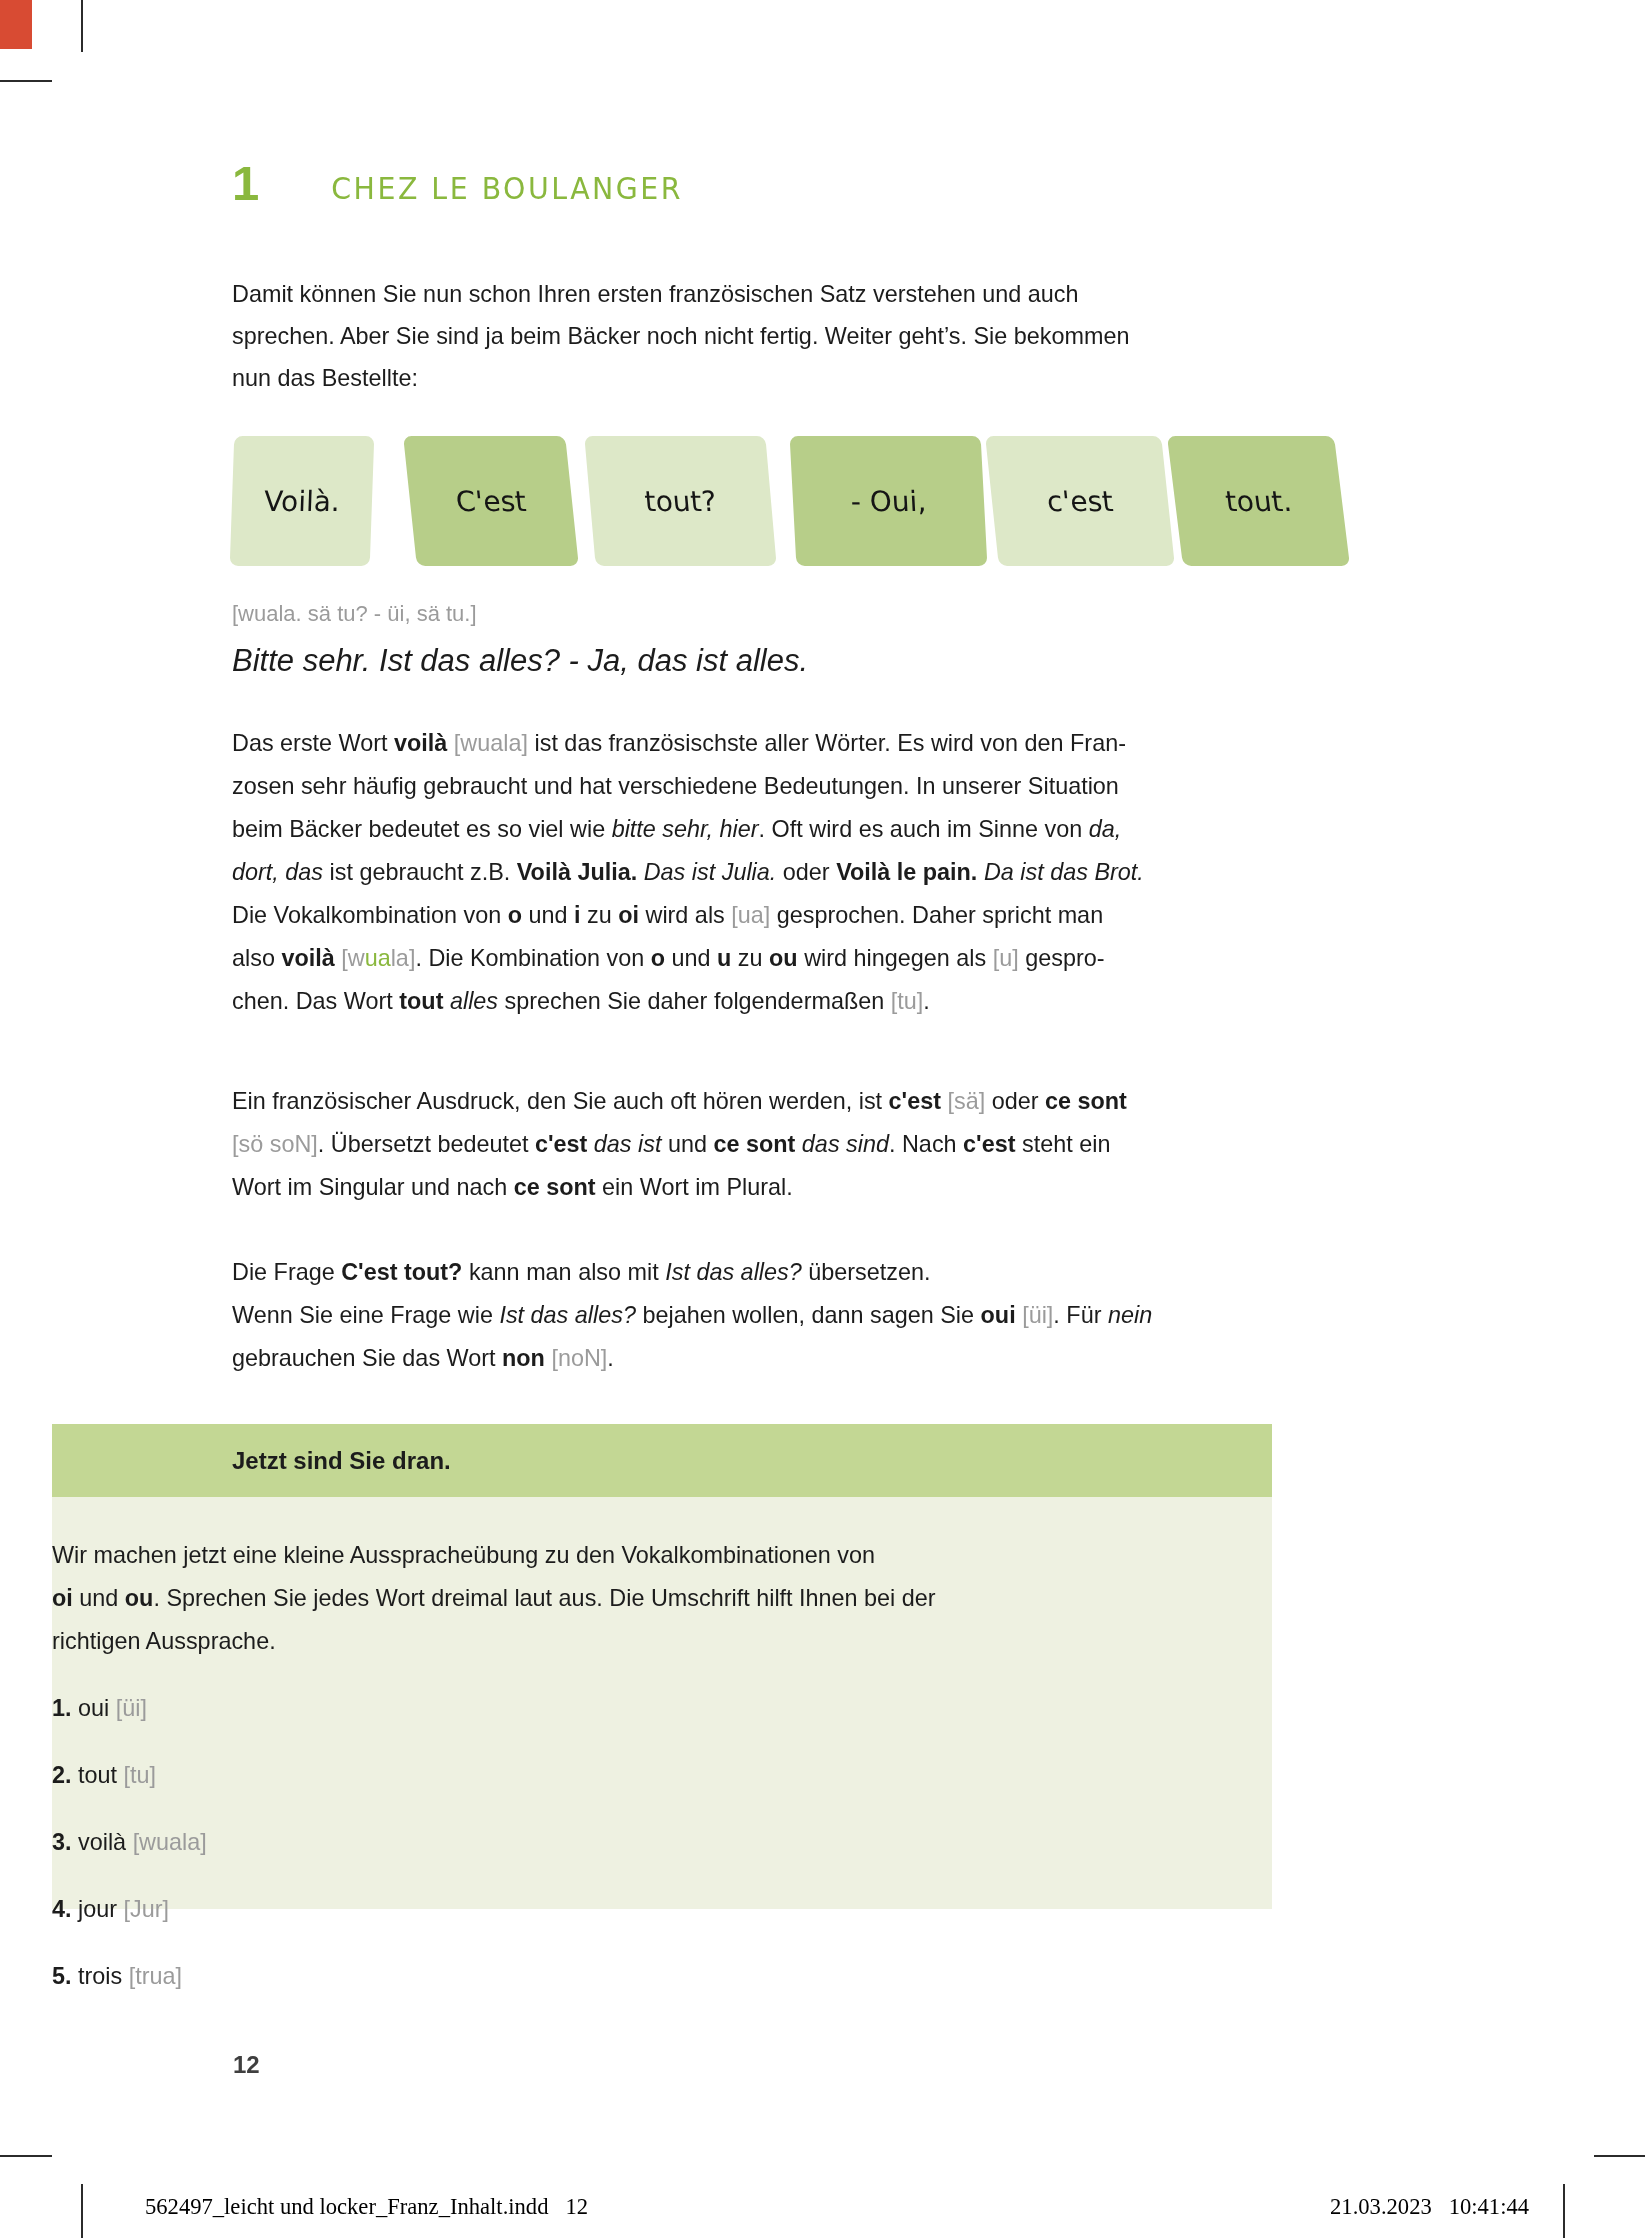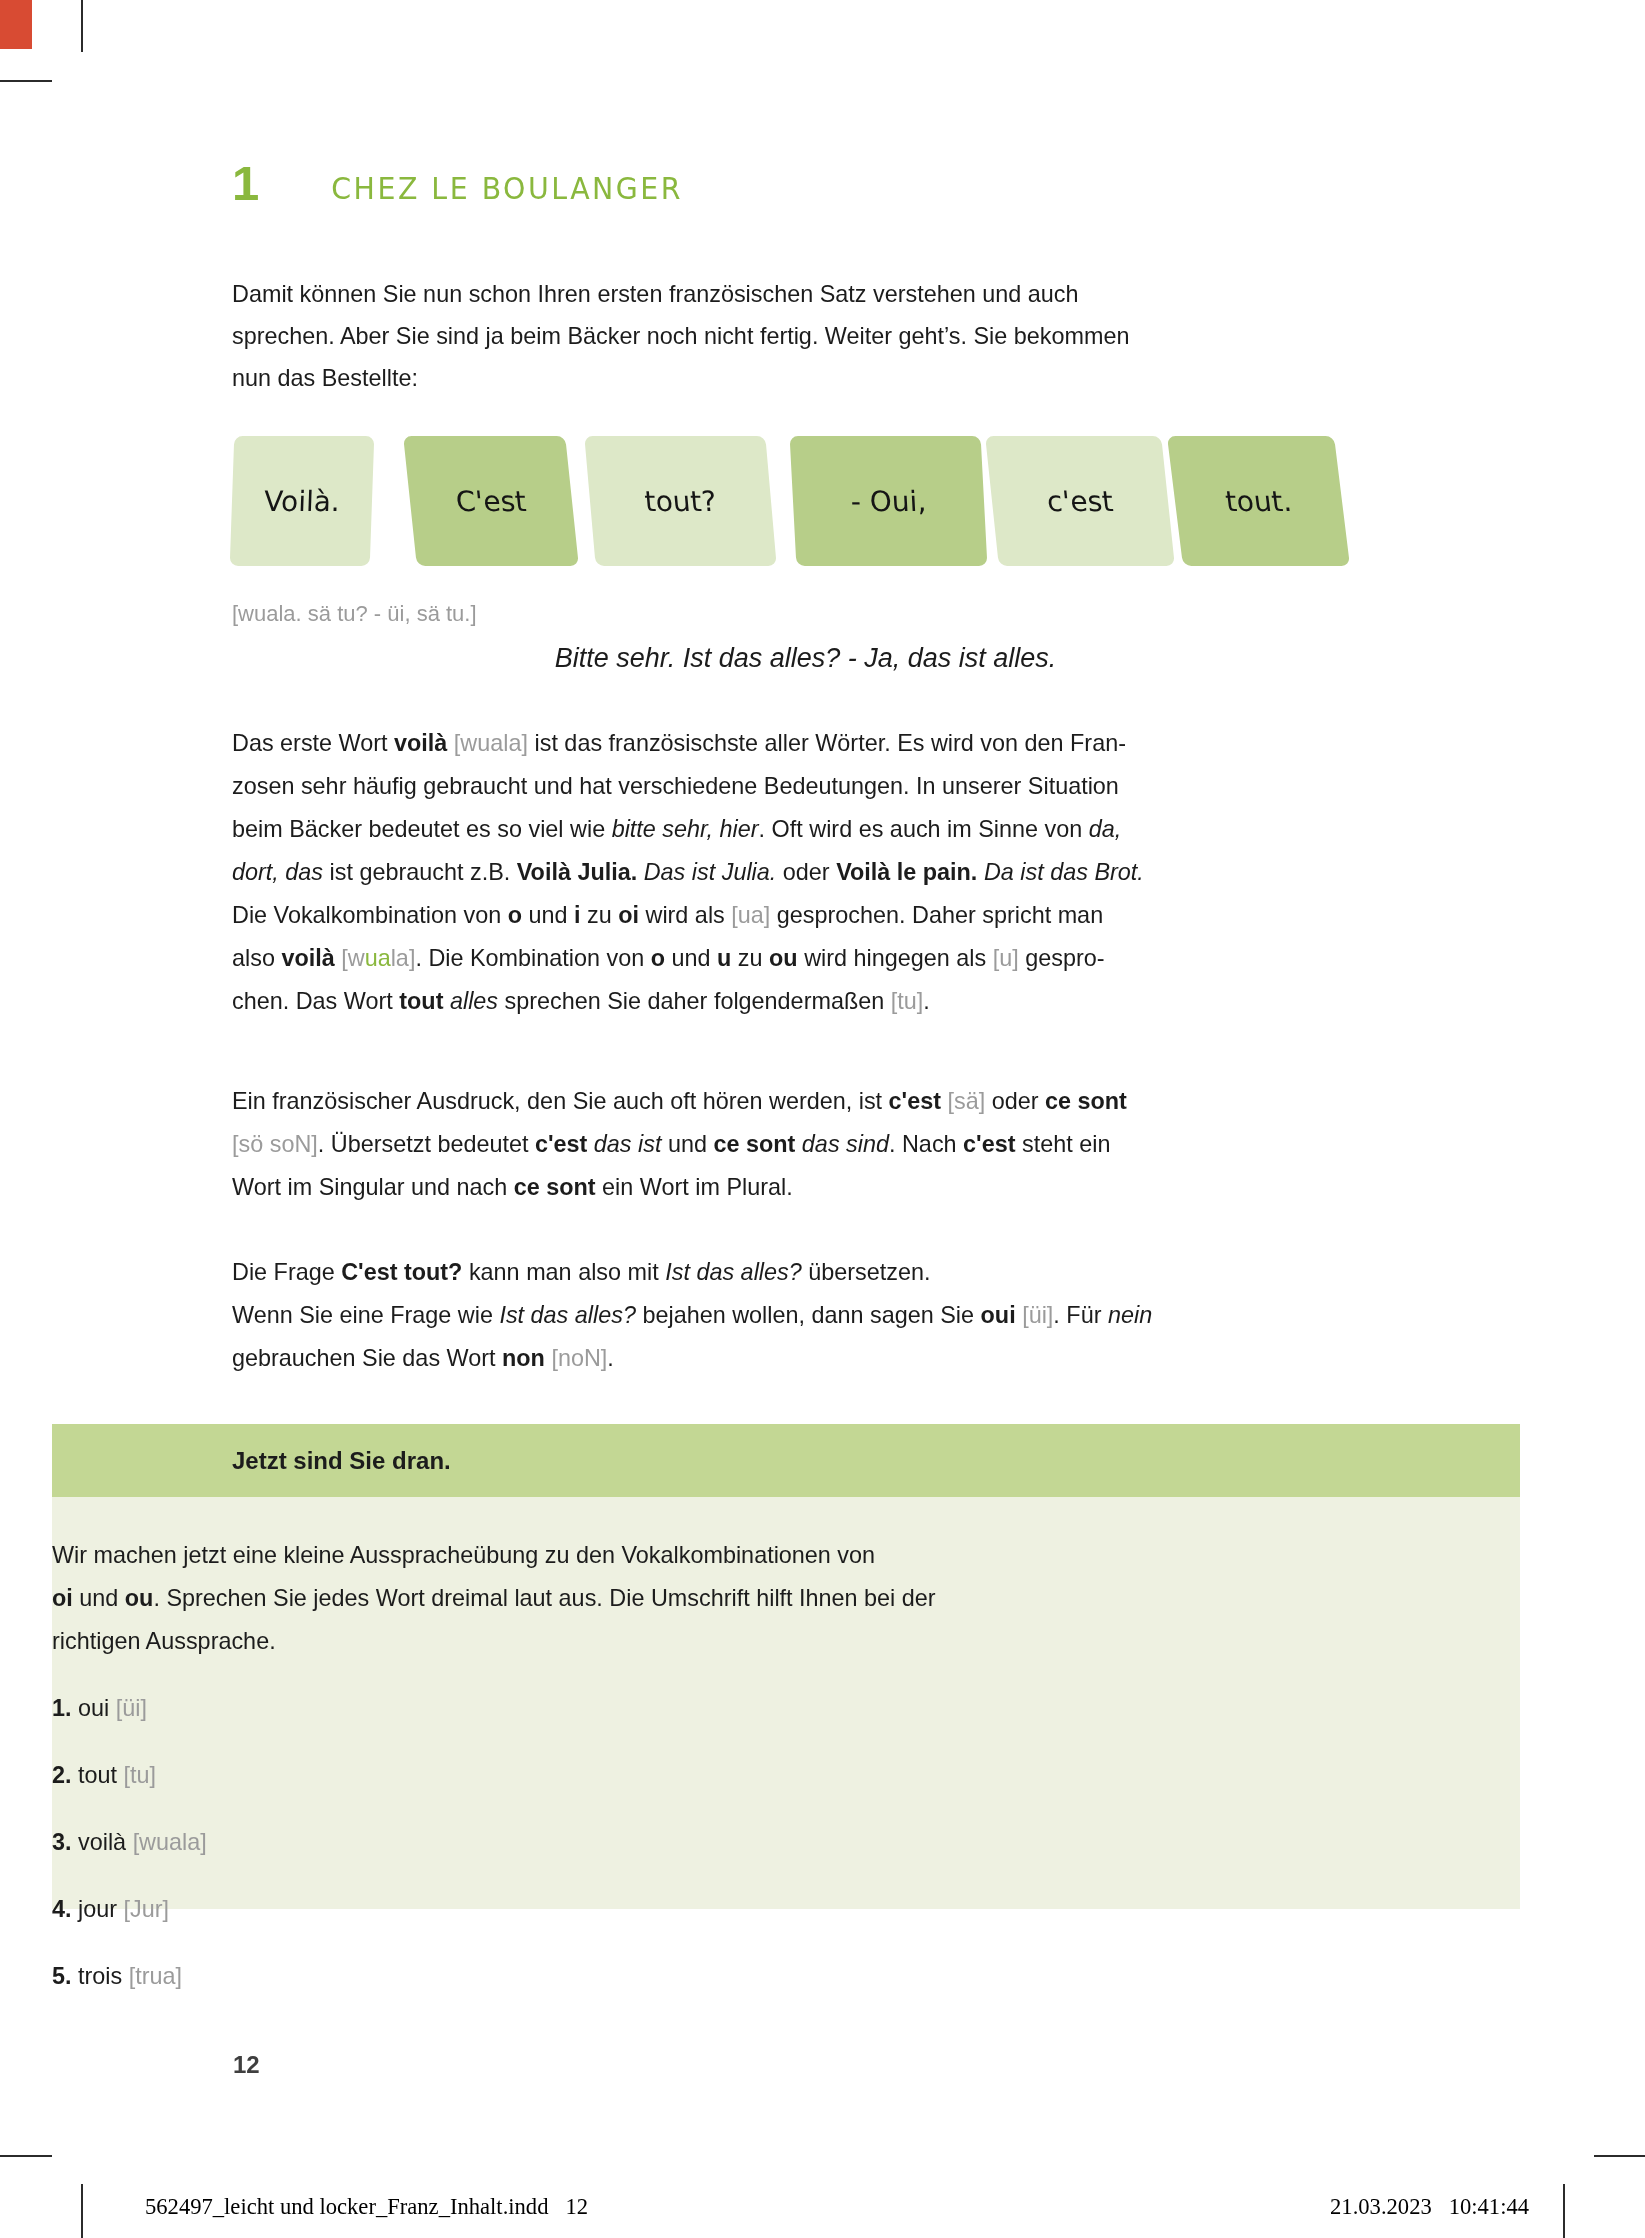--- a/index.html
+++ b/index.html
@@ -46,24 +46,24 @@
   .card.light{background:#dde8c8;}
   .card.dark{background:#b7ce89;}
   .card-0{width:140px;transform:skewX(-2deg);}
   .card-1{width:162px;margin-left:38px;transform:skewX(6deg);}
   .card-2{width:181px;margin-left:18.4px;transform:skewX(5deg);}
   .card-3{width:191px;margin-left:22px;transform:skewX(3deg);}
   .card-4{width:176px;margin-left:7.5px;transform:skewX(6deg);}
   .card-5{width:167px;margin-left:7.5px;transform:skewX(7deg);}
 
   .phonetic-line{top:601px;font-size:22px;color:#9b9b9b;}
-  .translation-line{top:643px;font-size:27px;font-style:italic;text-align:center;}
+  .translation-line{top:643px;font-size:31px;font-style:italic;}
 
   
-  .exbox{left:52px;top:1424px;width:1468px;}
+  .exbox{left:52px;top:1424px;width:1220px;}
   .exbox-header{height:73px;background:#c3d794;display:flex;align-items:center;
                 padding-left:180px;font-size:24px;font-weight:bold;color:#1c1c1c;}
   .exbox-body{background:#eef1e1;height:412px;padding-top:37px;box-sizing:border-box;}
   .exlist{margin-top:15px;}
   .exitem{line-height:43px;font-size:23.4px;white-space:pre;margin-top:24px;}
   .exitem .num{font-weight:bold;}
   .exitem .phon{color:#9b9b9b;}
 
   .page-number{left:233px;top:2051px;font-size:24px;color:#3f3f3f;font-weight:bold;}
 

